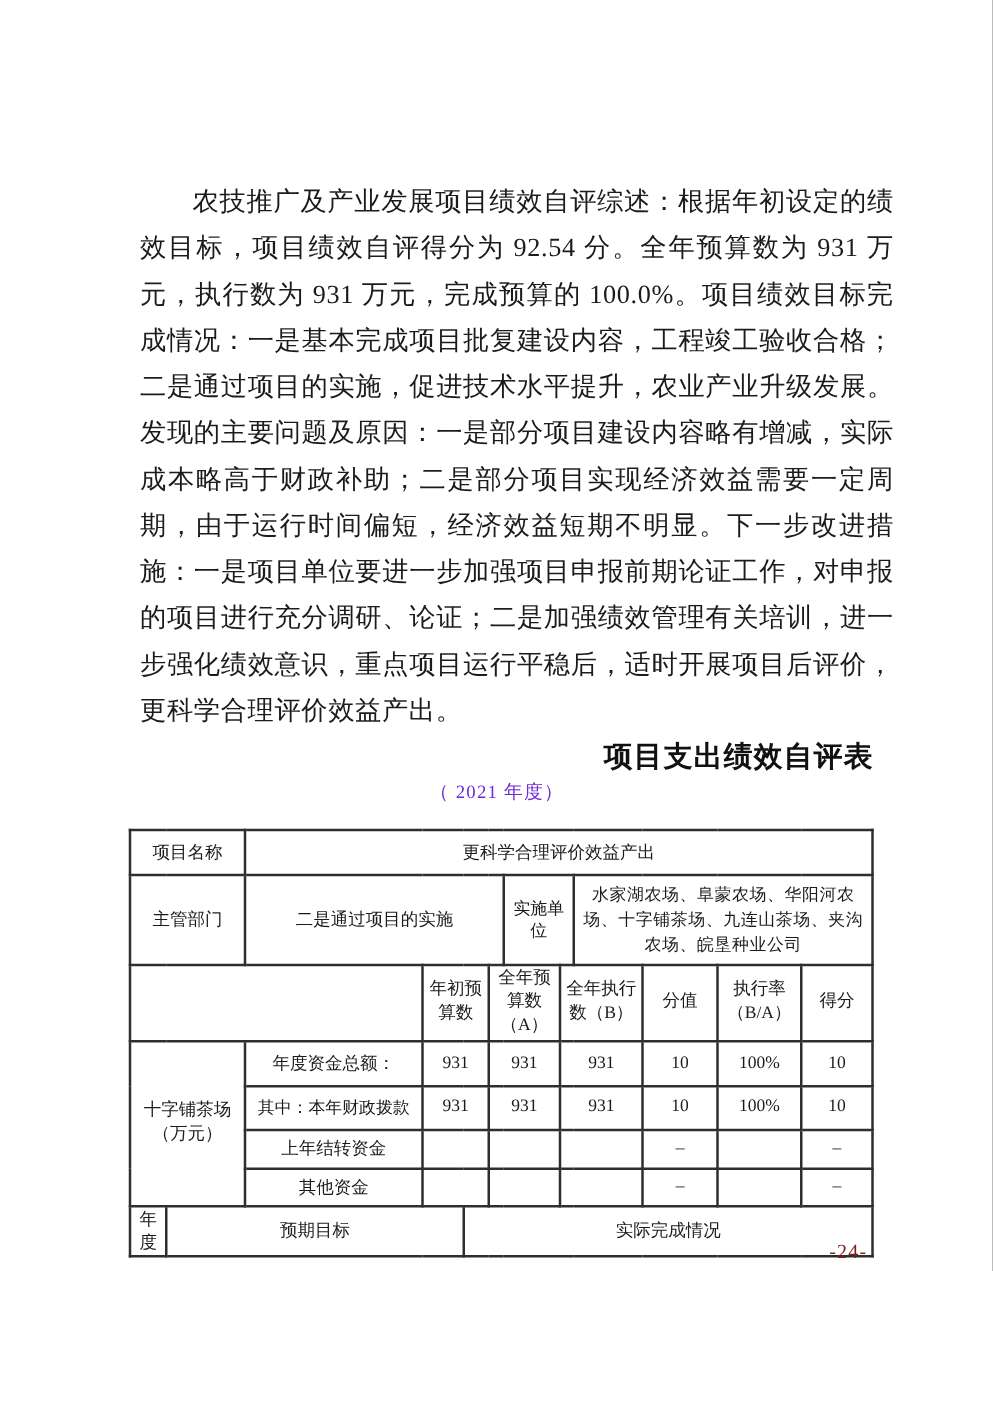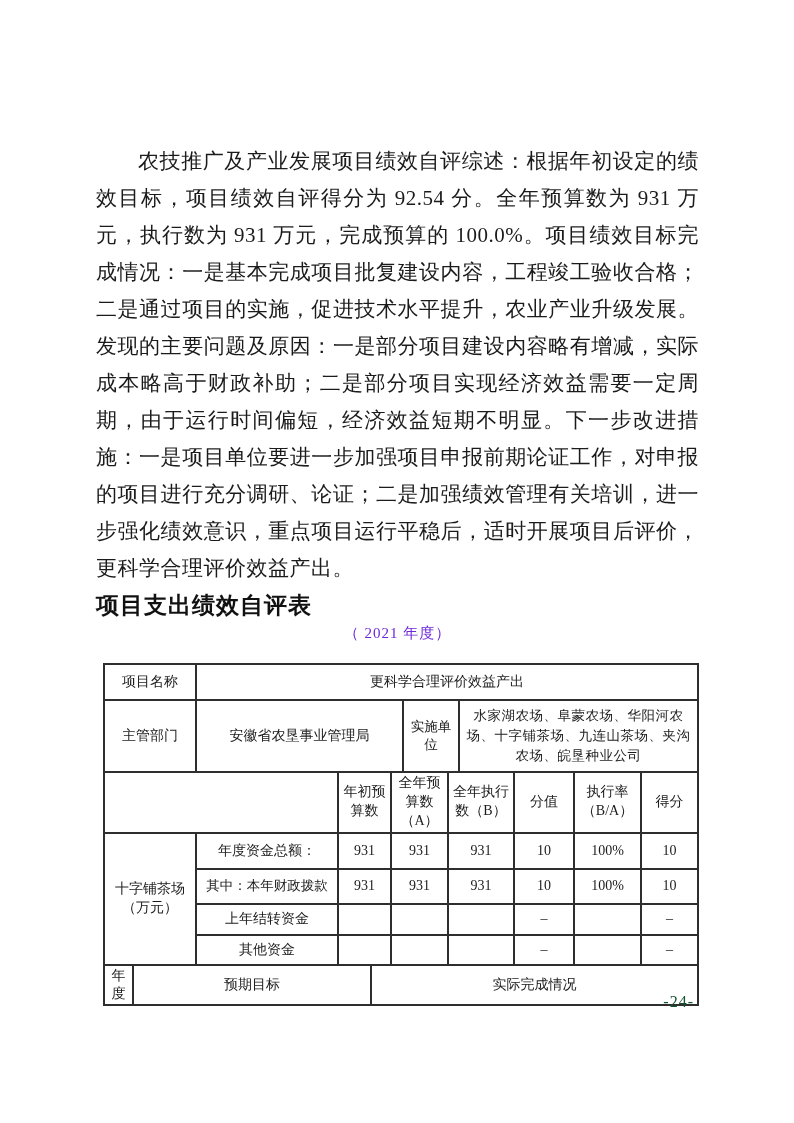--- a/index.html
+++ b/index.html
@@ -9,37 +9,37 @@
     width: 794px;
     height: 1123px;
     margin: 0 auto;
     background: #ffffff;
     font-family: "Liberation Serif", "DejaVu Serif", serif;
     color: #1c1c1c;
     overflow: hidden;
   }
   .summary {
     position: absolute;
-    left: 96px;
+    left: 112px;
     top: 143px;
     width: 603px;
     font-size: 21px;
     line-height: 37px;
     letter-spacing: 0.5px;
     text-align: justify;
     text-justify: inter-ideograph;
     text-indent: 2em;
     color: #1b1b1b;
   }
   .table-title {
     position: absolute;
     left: 96px;
     top: 590px;
     width: 603px;
-    text-align: left;
+    text-align: right;
     font-family: "Liberation Sans", "DejaVu Sans", sans-serif;
     font-weight: bold;
     font-size: 23px;
     color: #111;
     letter-spacing: 1px;
   }
   .table-subtitle {
     position: absolute;
     left: 96px;
     top: 624px;
@@ -70,21 +70,21 @@
   td.left   { text-align: left;  padding-left: 3px; }
   td.right  { text-align: right; padding-right: 3px; }
   td.farms  { font-size: 13.5px; line-height: 1.5; letter-spacing: 0.5px; }
   td.small  { font-size: 13.5px; }
   .page-number {
     position: absolute;
     top: 993px;
     right: 100px;
     font-size: 16px;
     letter-spacing: 1px;
-    color: #14532d;
+    color: #7f1d1d;
   }
 </style>
 </head>
 <body>
 
 <div class="page">
 
   <p class="summary">农技推广及产业发展项目绩效自评综述：根据年初设定的绩效目标，项目绩效自评得分为 92.54 分。全年预算数为 931 万元，执行数为 931 万元，完成预算的 100.0%。项目绩效目标完成情况：一是基本完成项目批复建设内容，工程竣工验收合格；二是通过项目的实施，促进技术水平提升，农业产业升级发展。发现的主要问题及原因：一是部分项目建设内容略有增减，实际成本略高于财政补助；二是部分项目实现经济效益需要一定周期，由于运行时间偏短，经济效益短期不明显。下一步改进措施：一是项目单位要进一步加强项目申报前期论证工作，对申报的项目进行充分调研、论证；二是加强绩效管理有关培训，进一步强化绩效意识，重点项目运行平稳后，适时开展项目后评价，更科学合理评价效益产出。</p>
 
   <div class="table-title">项目支出绩效自评表</div>
@@ -108,21 +108,21 @@
     </colgroup>
 
     <tbody>
         <tr style="height:36px">
       <td colspan="2">项目名称</td>
       <td colspan="10">更科学合理评价效益产出</td>
     </tr>
 
     <tr style="height:72px">
       <td colspan="2">主管部门</td>
-      <td colspan="4">安徽省农垦事业管理局</td>
+      <td colspan="4">二是通过项目的实施</td>
       <td colspan="2" class="small">实施单位</td>
       <td colspan="4" class="farms">水家湖农场、阜蒙农场、华阳河农场、十字铺茶场、九连山茶场、夹沟农场、皖垦种业公司</td>
     </tr>
 
     <tr style="height:44px">
       <td colspan="3"></td>
       <td colspan="2" class="preline">年初预
 算数</td>
       <td colspan="2" class="preline">全年预
 算数（A）</td>

